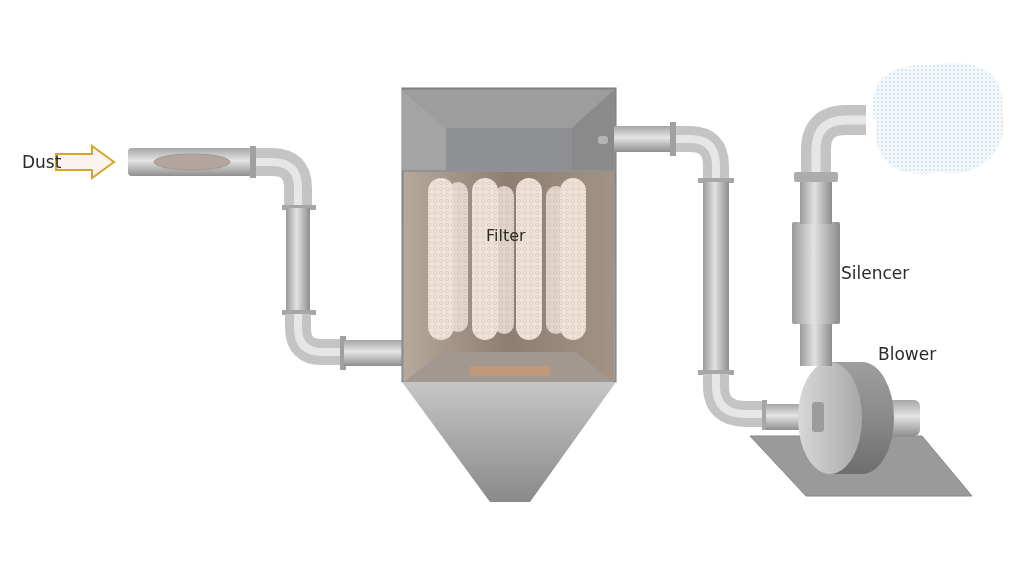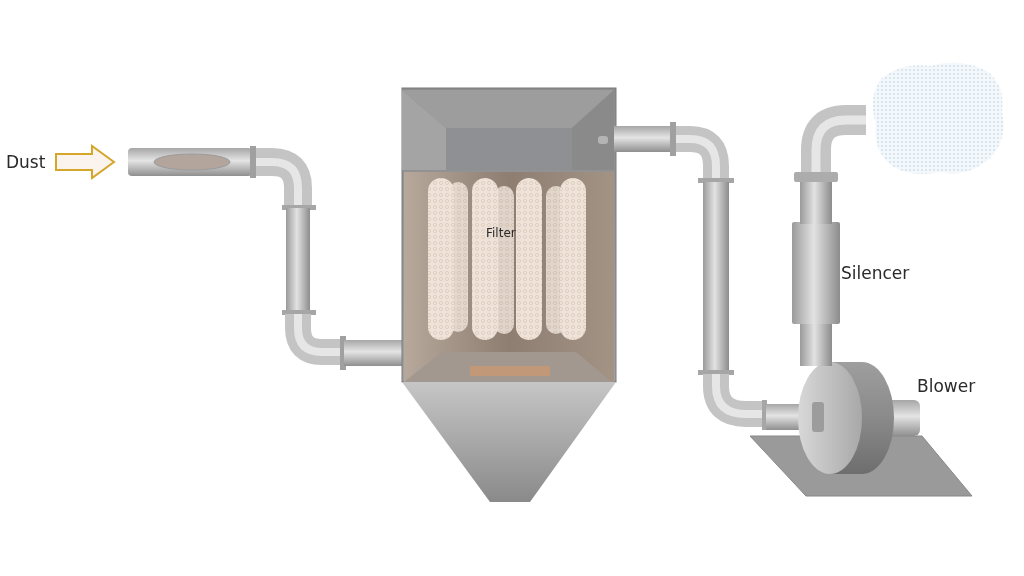--- a/index.html
+++ b/index.html
@@ -126,16 +126,16 @@
     <rect x="792" y="222" width="48" height="102" rx="2" fill="url(#pipeH)"></rect>
     <rect x="800" y="180" width="32" height="44" fill="url(#pipeH)"></rect>
     <rect x="794" y="172" width="44" height="10" rx="2" fill="#acacac"></rect>
     <path d="M816 172 V150 Q816 120 846 120 H866" stroke="#c4c4c4" stroke-width="30"></path>
     <path d="M816 172 V150 Q816 120 846 120 H866" stroke="#e6e6e6" stroke-width="9"></path>
   </g>
 
   <path d="M880 80 Q900 62 930 66 Q960 58 985 70 Q1006 84 1002 112 Q1008 140 990 158 Q968 178 940 172 Q912 178 892 166 Q872 150 876 124 Q868 100 880 80 Z" fill="url(#cloudTex)"></path>
 </svg>
 
-<span class="label" style="left:6px; top:152px;">Dust</span>
-<span class="label" style="left:486px; top:226px; font-size:12px;">Filter</span>
+<span class="label" style="left:22px; top:152px;">Dust</span>
+<span class="label" style="left:486px; top:226px; font-size:16px;">Filter</span>
 <span class="label" style="left:841px; top:263px;">Silencer</span>
-<span class="label" style="left:878px; top:376px;margin-left:39px;">Blower</span>
+<span class="label" style="left:878px; top:344px;">Blower</span>
 
 </body></html>

